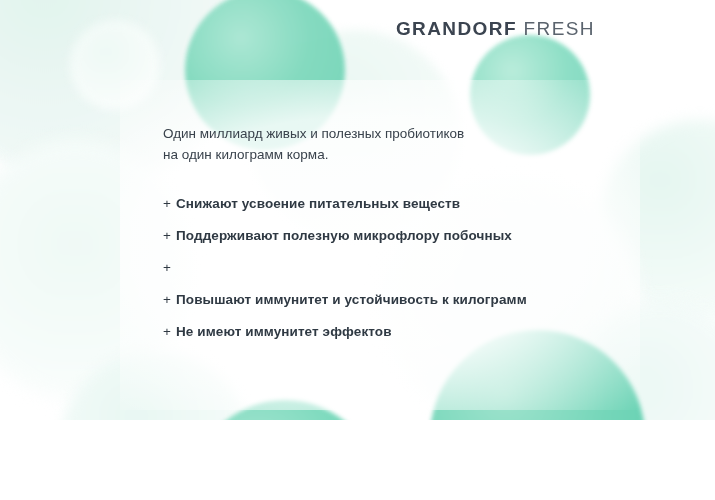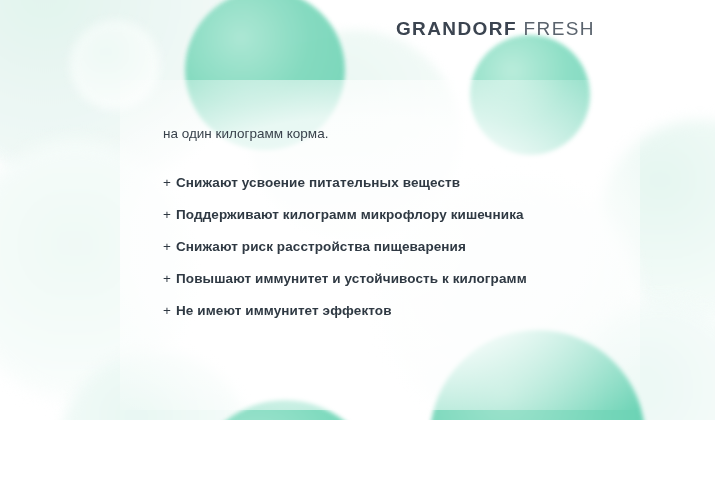--- a/index.html
+++ b/index.html
@@ -194,35 +194,35 @@
 
   <div class="brand">
     <span class="bold">GRANDORF</span>
     <span class="light">FRESH</span>
   </div>
 
   <div class="content">
 
 
     <div class="subtext">
+      <span class="l">Один миллиард живых и полезных пробиотиков</span>
       <span class="l">на один килограмм корма.</span>
     </div>
 
     <ul class="benefits">
       <li class="benefit">
         <span class="plus">+</span>
         <span>Снижают усвоение питательных веществ</span>
       </li>
       <li class="benefit">
         <span class="plus">+</span>
-        <span>Поддерживают килограмм микрофлору кишечника</span>
-      </li>
-      <li class="benefit">
-        <span class="plus">+</span>
-        <span>Снижают риск расстройства пищеварения</span>
+        <span>Поддерживают полезную микрофлору побочных</span>
+      </li>
+      <li class="benefit">
+        <span class="plus">+</span>
       </li>
       <li class="benefit">
         <span class="plus">+</span>
         <span>Повышают иммунитет и устойчивость к килограмм</span>
       </li>
       <li class="benefit">
         <span class="plus">+</span>
         <span>Не имеют иммунитет эффектов</span>
       </li>
     </ul>

